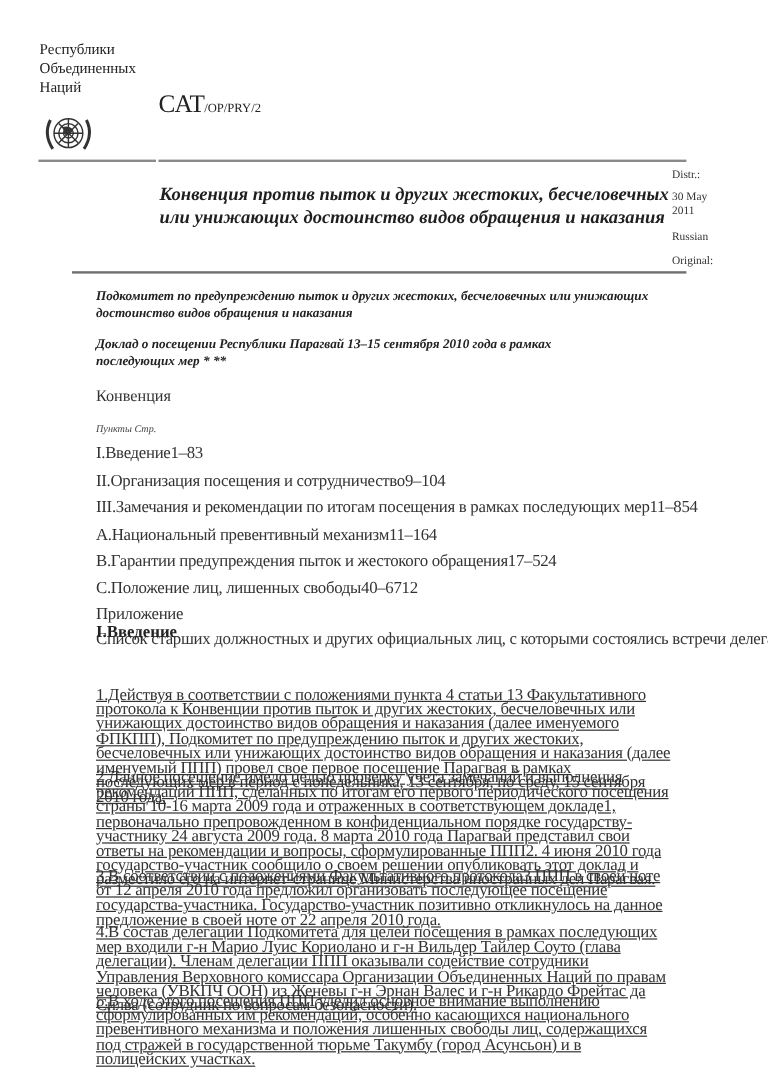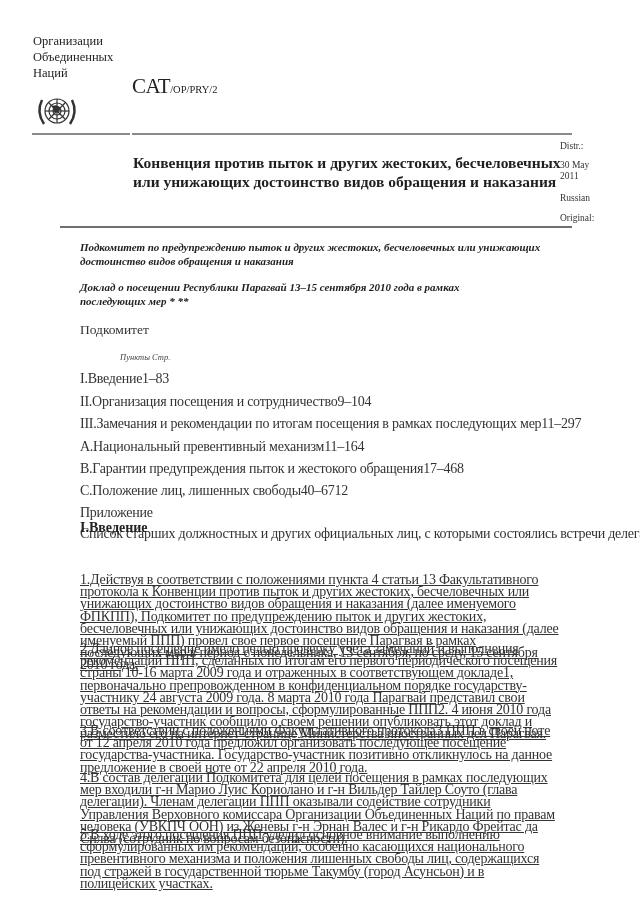--- a/index.html
+++ b/index.html
@@ -6,34 +6,34 @@
   body { width: 640px; height: 905px; position: relative; overflow: hidden;
          font-family: "Liberation Serif", "DejaVu Serif", serif; color: #1a1a1a; }
   .abs { position: absolute; }
   .org { left: 33px; top: 33px; font-size: 12.5px; line-height: 16px; color: #222; }
   .symbol { left: 132px; top: 74px; font-size: 21px; color: #222; letter-spacing: -0.5px; }
   .symbol .suffix { font-size: 10.5px; letter-spacing: 0; text-align: center; }
   .emblem { left: 32px; top: 92px; width: 50px; height: 40px; }
   .rule-top-left { left: 32px; top: 133px; width: 98px; height: 2px; background: #8a8a8a; }
   .rule-top-right { left: 132px; top: 133px; width: 440px; height: 2px; background: #8a8a8a; }
   .meta { left: 560px; font-size: 9.5px; line-height: 11px; color: #333; }
-  .title { left: 133px; top: 153px; width: 430px; font-size: 15.5px; font-weight: bold; line-height: 19px; color: #1f1f1f; }
+  .title { left: 133px; top: 153px; width: 430px; font-size: 15.5px; font-weight: bold; line-height: 19px; color: #1f1f1f; font-style: italic; }
   .rule-mid { left: 60px; top: 226px; width: 512px; height: 2px; background: #6f6f6f; }
   .sub { left: 80px; width: 470px; font-size: 11px; font-weight: bold; line-height: 14px; color: #222; font-style: italic; }
   .contents-h { left: 80px; top: 322px; font-size: 13.5px; color: #333; }
-  .toc-hdr { left: 80px; top: 352px; font-size: 8.5px; font-style: italic; color: #444; margin-left: 40px; }
+  .toc-hdr { left: 80px; top: 352px; font-size: 8.5px; font-style: italic; color: #444; }
   .toc { left: 80px; font-size: 14px; color: #333; white-space: nowrap; letter-spacing: -0.25px; }
   .sec-h { left: 80px; top: 520px; font-size: 14px; font-weight: bold; color: #222; }
   .para { left: 80px; width: 480px; font-size: 14px; line-height: 12.2px; color: #333; letter-spacing: -0.2px; text-decoration: underline; }
 </style>
 </head>
 <body>
 
 <div class="abs org">
-  <div>Организации</div>
+  <div>Республики</div>
   <div>Объединенных</div>
   <div>Наций</div>
 </div>
 
 <div class="abs symbol"><span>CAT</span><span class="suffix">/OP/PRY/2</span></div>
 
 <div class="abs emblem">
   <svg width="50" height="40" viewBox="0 0 50 40">
     <g fill="none" stroke="#333" stroke-width="1.2">
       <circle cx="25" cy="19" r="12"></circle>
@@ -59,28 +59,28 @@
 <div class="abs meta" style="top:193px">Russian</div>
 <div class="abs meta" style="top:213px">Original:</div>
 
 <div class="abs title">Конвенция против пыток и других жестоких, бесчеловечных или унижающих достоинство видов обращения и наказания</div>
 
 <div class="abs rule-mid"></div>
 
 <div class="abs sub" style="top:240px">Подкомитет по предупреждению пыток и других жестоких, бесчеловечных или унижающих достоинство видов обращения и наказания</div>
 <div class="abs sub" style="top:280px; width:440px">Доклад о посещении Республики Парагвай 13–15 сентября 2010 года в рамках последующих мер * **</div>
 
-<div class="abs contents-h">Подкомитет</div>
+<div class="abs contents-h">Конвенция</div>
 <div class="abs toc-hdr">Пункты Стр.</div>
 
 <div class="abs toc" style="top:371px">I.Введение1–83</div>
 <div class="abs toc" style="top:394px">II.Организация посещения и сотрудничество9–104</div>
-<div class="abs toc" style="top:416px">III.Замечания и рекомендации по итогам посещения в рамках последующих мер11–297</div>
+<div class="abs toc" style="top:416px">III.Замечания и рекомендации по итогам посещения в рамках последующих мер11–854</div>
 <div class="abs toc" style="top:439px">A.Национальный превентивный механизм11–164</div>
-<div class="abs toc" style="top:461px">B.Гарантии предупреждения пыток и жестокого обращения17–468</div>
+<div class="abs toc" style="top:461px">B.Гарантии предупреждения пыток и жестокого обращения17–524</div>
 <div class="abs toc" style="top:483px">C.Положение лиц, лишенных свободы40–6712</div>
 <div class="abs toc" style="top:505px">Приложение</div>
 <div class="abs toc" style="top:526px">Список старших должностных и других официальных лиц, с которыми состоялись встречи делегации20</div>
 
 <div class="abs sec-h">I.Введение</div>
 
 <div class="abs para" style="top:574px">1.Действуя в соответствии с положениями пункта 4 статьи 13 Факультативного протокола к Конвенции против пыток и других жестоких, бесчеловечных или унижающих достоинство видов обращения и наказания (далее именуемого ФПКПП), Подкомитет по предупреждению пыток и других жестоких, бесчеловечных или унижающих достоинство видов обращения и наказания (далее именуемый ППП) провел свое первое посещение Парагвая в рамках последующих мер в период с понедельника, 13 сентября, по среду, 15 сентября 2010 года.</div>
 <div class="abs para" style="top:643px">2.Данное посещение имело целью проверку учета замечаний и выполнения рекомендаций ППП, сделанных по итогам его первого периодического посещения страны 10-16 марта 2009 года и отраженных в соответствующем докладе1, первоначально препровожденном в конфиденциальном порядке государству-участнику 24 августа 2009 года. 8 марта 2010 года Парагвай представил свои ответы на рекомендации и вопросы, сформулированные ППП2. 4 июня 2010 года государство-участник сообщило о своем решении опубликовать этот доклад и разместило его на интернет-странице Министерства иностранных дел Парагвая.</div>
 <div class="abs para" style="top:725px">3.В соответствии с положениями Факультативного протокола3 ППП в своей ноте от 12 апреля 2010 года предложил организовать последующее посещение государства-участника. Государство-участник позитивно откликнулось на данное предложение в своей ноте от 22 апреля 2010 года.</div>
 <div class="abs para" style="top:772px">4.В состав делегации Подкомитета для целей посещения в рамках последующих мер входили г-н Марио Луис Кориолано и г-н Вильдер Тайлер Соуто (глава делегации). Членам делегации ППП оказывали содействие сотрудники Управления Верховного комиссара Организации Объединенных Наций по правам человека (УВКПЧ ООН) из Женевы г-н Эрнан Валес и г-н Рикардо Фрейтас да Силва (сотрудник по вопросам безопасности).</div>

